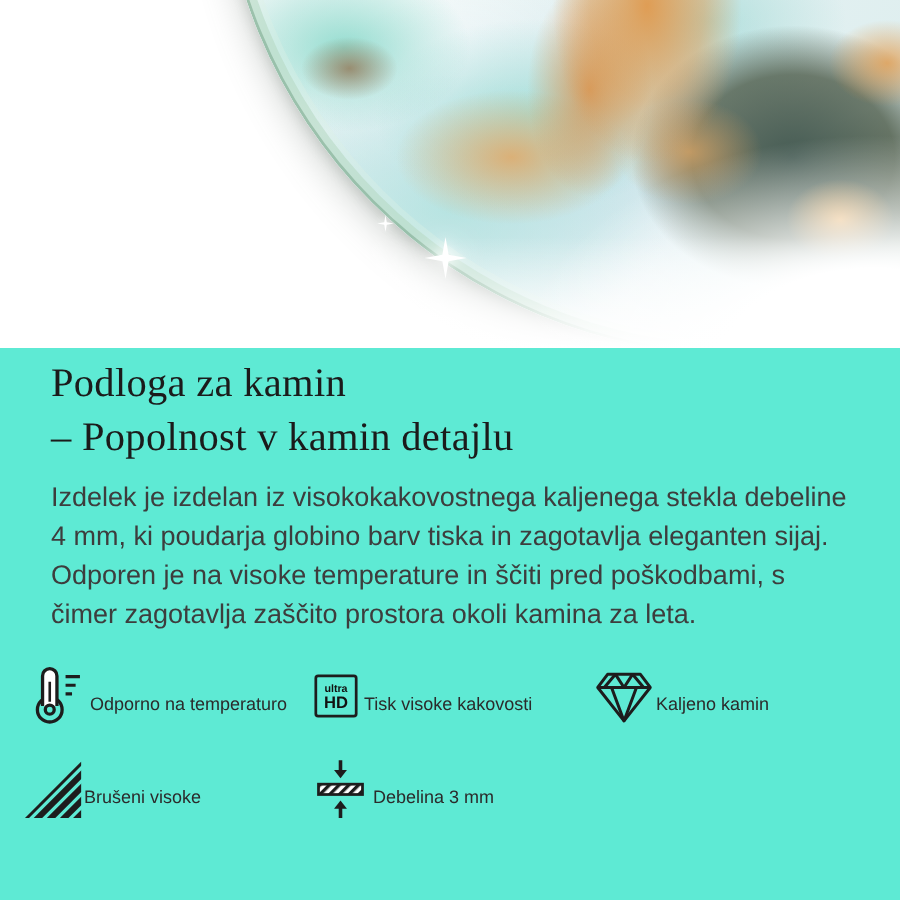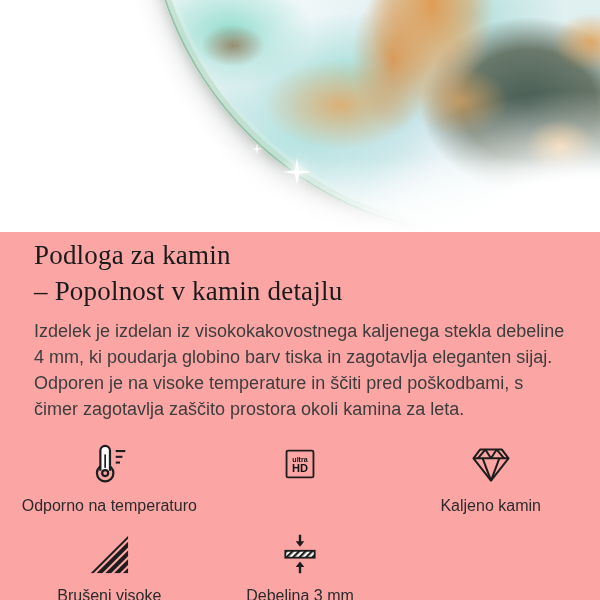--- a/index.html
+++ b/index.html
@@ -1,17 +1,17 @@
 <!DOCTYPE html>
 <html><head>
 <meta charset="utf-8">
 <style>
   html,body{margin:0;padding:0;width:600px;height:600px;background:#fff;overflow:hidden;}
   body{font-family:"Liberation Sans", sans-serif;-webkit-font-smoothing:antialiased;}
-  .page{position:relative;width:600px;height:600px;background:#fca5a5;}
+  .page{position:relative;width:600px;height:600px;background:#5eead4;}
 
   
   .hero{position:relative;width:600px;height:232px;overflow:hidden;background:#fff;}
   .disc{
     position:absolute;left:146px;top:-459px;width:696px;height:696px;border-radius:50%;
     background:
       
       radial-gradient(90px 150px at 41% 66.5%, rgba(224,153,77,0.95) 0%, rgba(224,153,77,0.5) 42%, rgba(224,153,77,0) 70%),
       radial-gradient(64px 110px at 35.5% 74.5%, rgba(217,143,73,0.85) 0%, rgba(217,143,73,0) 65%),
       radial-gradient(110px 64px at 28% 81%, rgba(229,164,94,0.8) 0%, rgba(229,164,94,0) 70%),
@@ -52,23 +52,23 @@
     filter:drop-shadow(0 0 3px rgba(255,255,255,0.9));}
 
   
   .content{padding:0 34px;}
   h1{margin:5px 0 0;font-family:"Liberation Serif","DejaVu Serif",serif;font-weight:400;
      font-size:27px;line-height:36px;color:#1b1b1b;letter-spacing:0.2px;}
   .desc{margin:9px 0 0;font-size:18px;line-height:26px;color:#3d3d3d;max-width:536px;}
 
   
   .features{display:grid;grid-template-columns:repeat(3,1fr);row-gap:16px;padding:0 14px;margin-top:19px;}
-  .feature{display:flex;flex-direction:column;align-items:center;}
+  .feature{display:flex;flex-direction:row;align-items:center;}
   .icon-box{height:46px;display:flex;align-items:center;justify-content:center;}
-  .feature-label{margin-top:10px;font-size:16px;color:#2b2b2b;white-space:nowrap;}
+  .feature-label{margin-top:10px;font-size:12px;color:#2b2b2b;white-space:nowrap;}
   .ic{stroke:#1d1d1d;fill:none;stroke-width:2.3;}
   svg text{font-family:"Liberation Sans",sans-serif;}
 </style>
 </head>
 <body>
 
 <div class="page">
 
   <section class="hero">
     <div class="disc"></div>
@@ -104,20 +104,21 @@
     </div>
 
     <div class="feature">
       <div class="icon-box">
         <svg width="38" height="38" viewBox="0 0 48 48">
           <rect class="ic" x="7" y="7" width="34" height="34" rx="2" stroke-width="2.8"></rect>
           <text x="24" y="21" font-size="9" font-weight="700" text-anchor="middle" fill="#111111">ultra</text>
           <text x="24" y="34.5" font-size="14" font-weight="700" text-anchor="middle" fill="#111111">HD</text>
         </svg>
       </div>
+      <div class="feature-label">Tisk visoke kakovosti</div>
     </div>
 
 
     <div class="feature">
       <div class="icon-box">
         <svg width="42" height="42" viewBox="0 0 48 48">
           <g class="ic" stroke-width="2.1" stroke-linejoin="round">
             <path d="M11.5 7.5 H36.5 L44 17.5 L24 43 L4 17.5 Z"></path>
             <line x1="4" y1="17.5" x2="44" y2="17.5"></line>
             <path d="M17.5 7.5 L9 17.5 M17.5 7.5 L24 17.5 M30.5 7.5 L24 17.5 M30.5 7.5 L39 17.5"></path>

